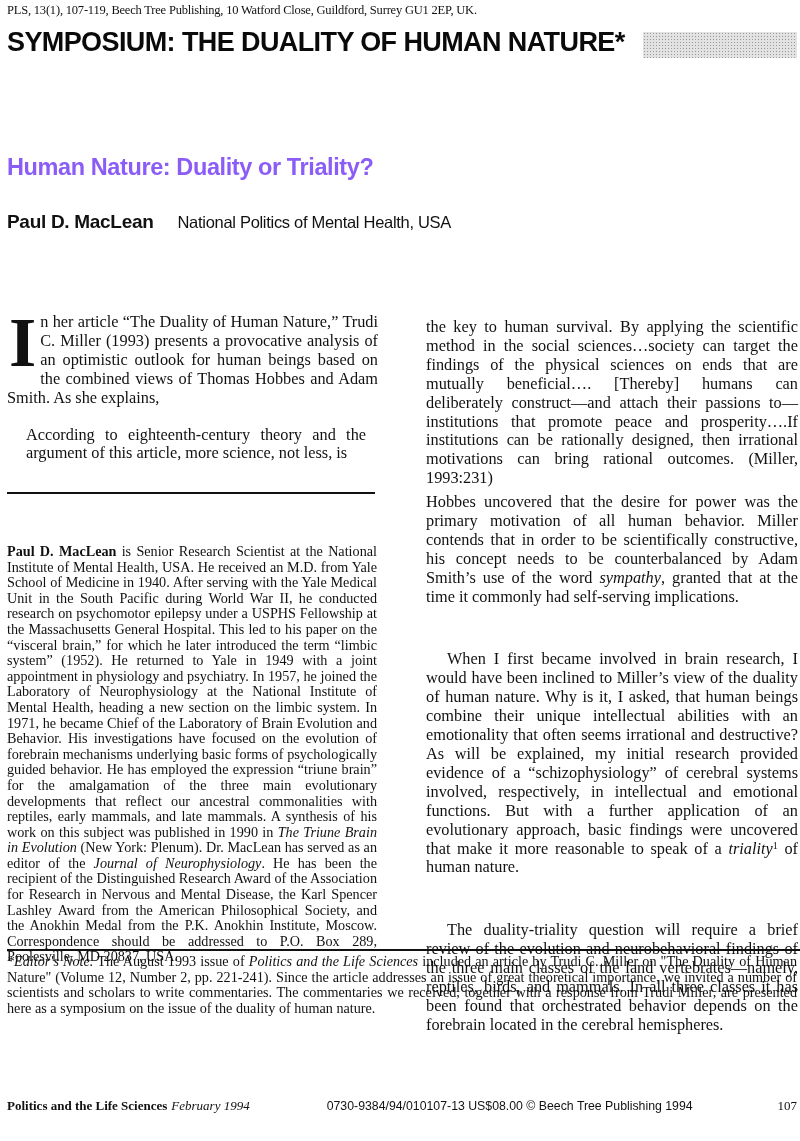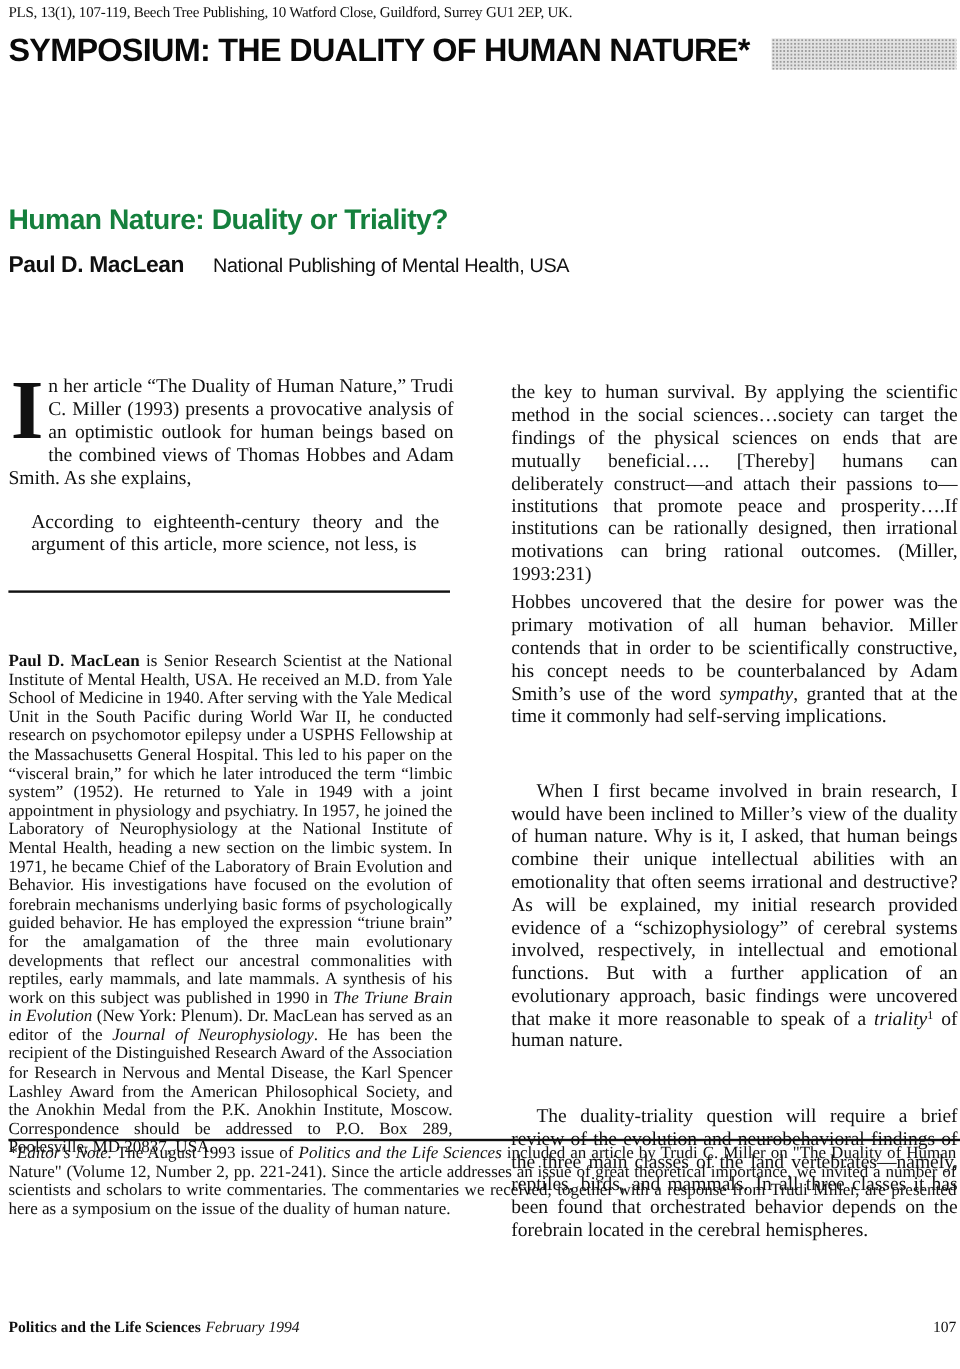--- a/index.html
+++ b/index.html
@@ -22,23 +22,23 @@
       font-size: 27px; letter-spacing: -0.6px; color: #0a0a0a; white-space: nowrap;
     }
     .symposium-bar {
       margin-left: 18px; flex: 1; height: 26px;
       background-color: #e2e2e2;
       background-image: radial-gradient(#9a9a9a 0.7px, transparent 0.8px);
       background-size: 3px 3px;
     }
 
     .article-title {
-      position: absolute; left: 7px; top: 170px;
+      position: absolute; left: 7px; top: 154px;
       font-family: "Liberation Sans", sans-serif; font-weight: bold;
-      font-size: 23.5px; letter-spacing: -0.4px; color: #15803d;
+      font-size: 23.5px; letter-spacing: -0.4px; color: #8b5cf6;
     }
     .byline { position: absolute; left: 7px; top: 211px; display: flex; align-items: baseline; }
     .author-name {
       font-family: "Liberation Sans", sans-serif; font-weight: bold; font-size: 19px;
       letter-spacing: -0.3px;
     }
     .affiliation {
       margin-left: 24px; font-family: "Liberation Sans", sans-serif; font-size: 16.5px;
       letter-spacing: -0.3px;
     }
@@ -96,21 +96,21 @@
 
 <div class="symposium">
   <span class="symposium-title">SYMPOSIUM: THE DUALITY OF HUMAN NATURE*</span>
   <span class="symposium-bar"></span>
 </div>
 
 <h1 class="article-title">Human Nature: Duality or Triality?</h1>
 
 <div class="byline">
   <span class="author-name">Paul D. MacLean</span>
-  <span class="affiliation">National Publishing of Mental Health, USA</span>
+  <span class="affiliation">National Politics of Mental Health, USA</span>
 </div>
 
 <div class="col col-left">
   <p class="intro-para">
     <span class="dropcap">I</span><span>n her article “The Duality of Human Nature,” Trudi C. Miller (1993) presents a provocative analysis of an optimistic outlook for human beings based on the combined views of Thomas Hobbes and Adam Smith. As she explains,</span>
   </p>
   <p class="blockquote">According to eighteenth-century theory and the argument of this article, more science, not less, is</p>
 </div>
 
 <div class="col col-right">
@@ -130,14 +130,15 @@
 </div>
 
 <div class="notes-rule"></div>
 
 <div class="notes">
   <p><i>*Editor's Note.</i><span> The August 1993 issue of </span><i>Politics and the Life Sciences</i><span> included an article by Trudi C. Miller on "The Duality of Human Nature" (Volume 12, Number 2, pp. 221-241). Since the article addresses an issue of great theoretical importance, we invited a number of scientists and scholars to write commentaries. The commentaries we received, together with a response from Trudi Miller, are presented here as a symposium on the issue of the duality of human nature.</span></p>
 </div>
 
 <div class="footer">
   <span class="footer-journal"><span>Politics and the Life Sciences</span><span class="footer-date">February 1994</span></span>
+  <span class="footer-copyright">0730-9384/94/010107-13 US$08.00 © Beech Tree Publishing 1994</span>
   <span class="footer-page">107</span>
 </div>
 
 </body></html>

